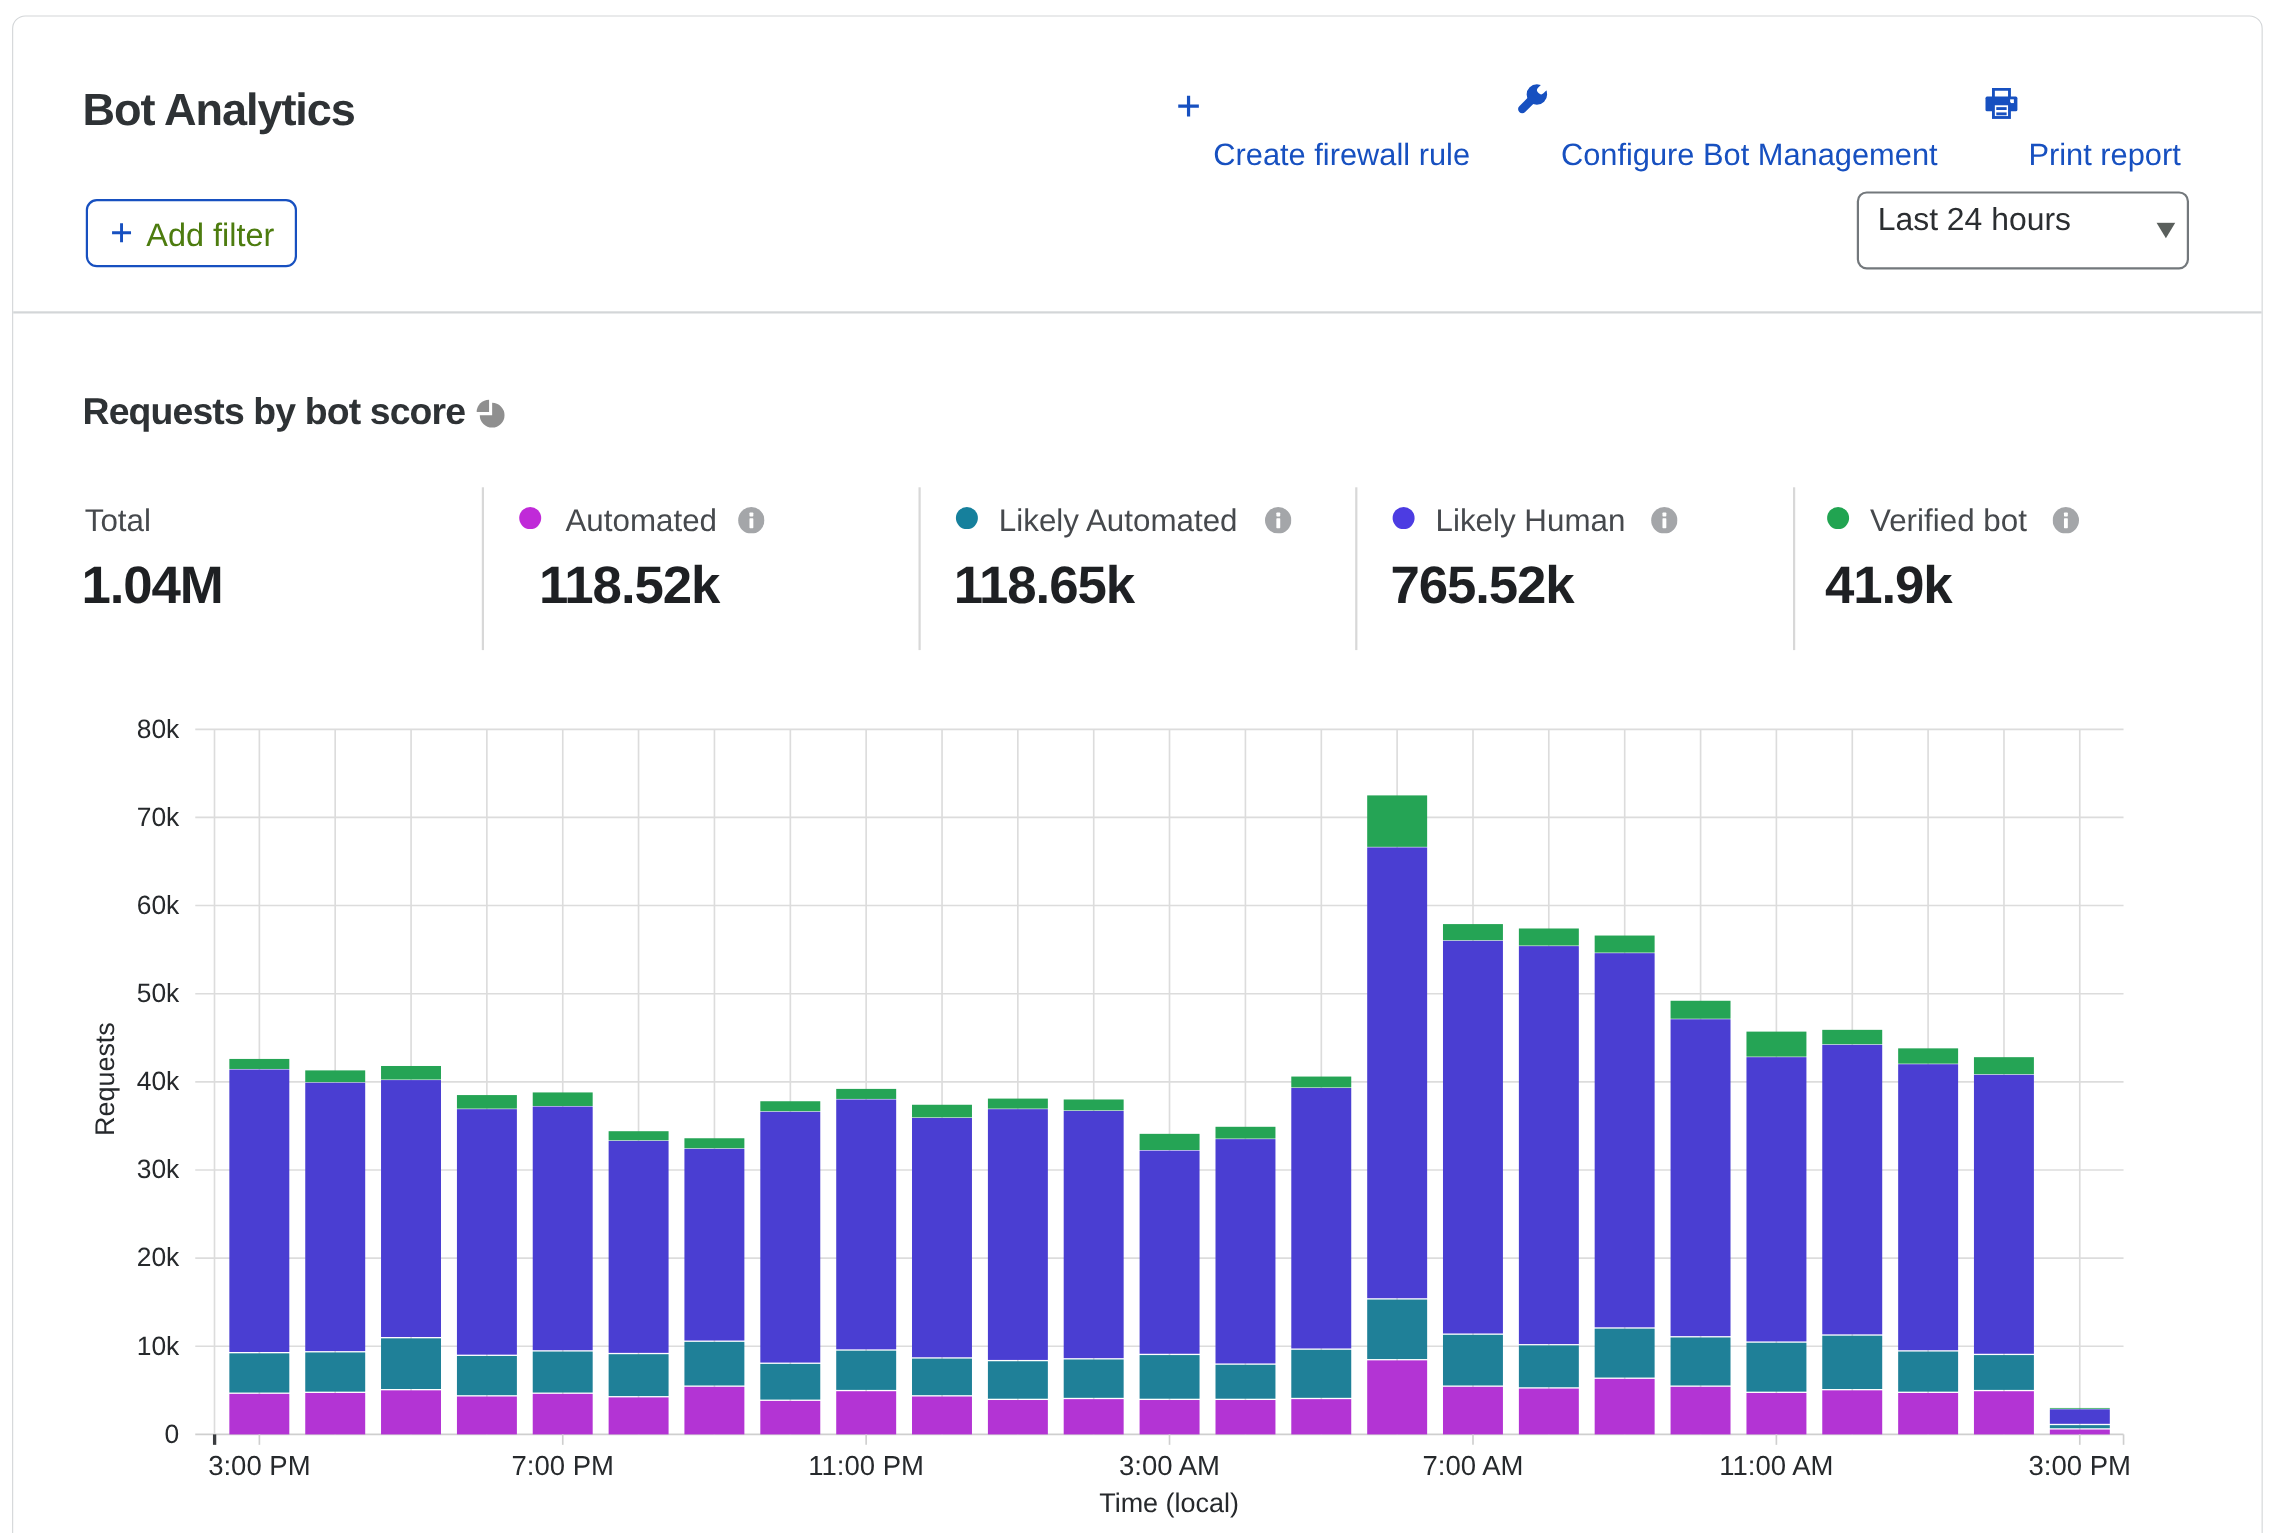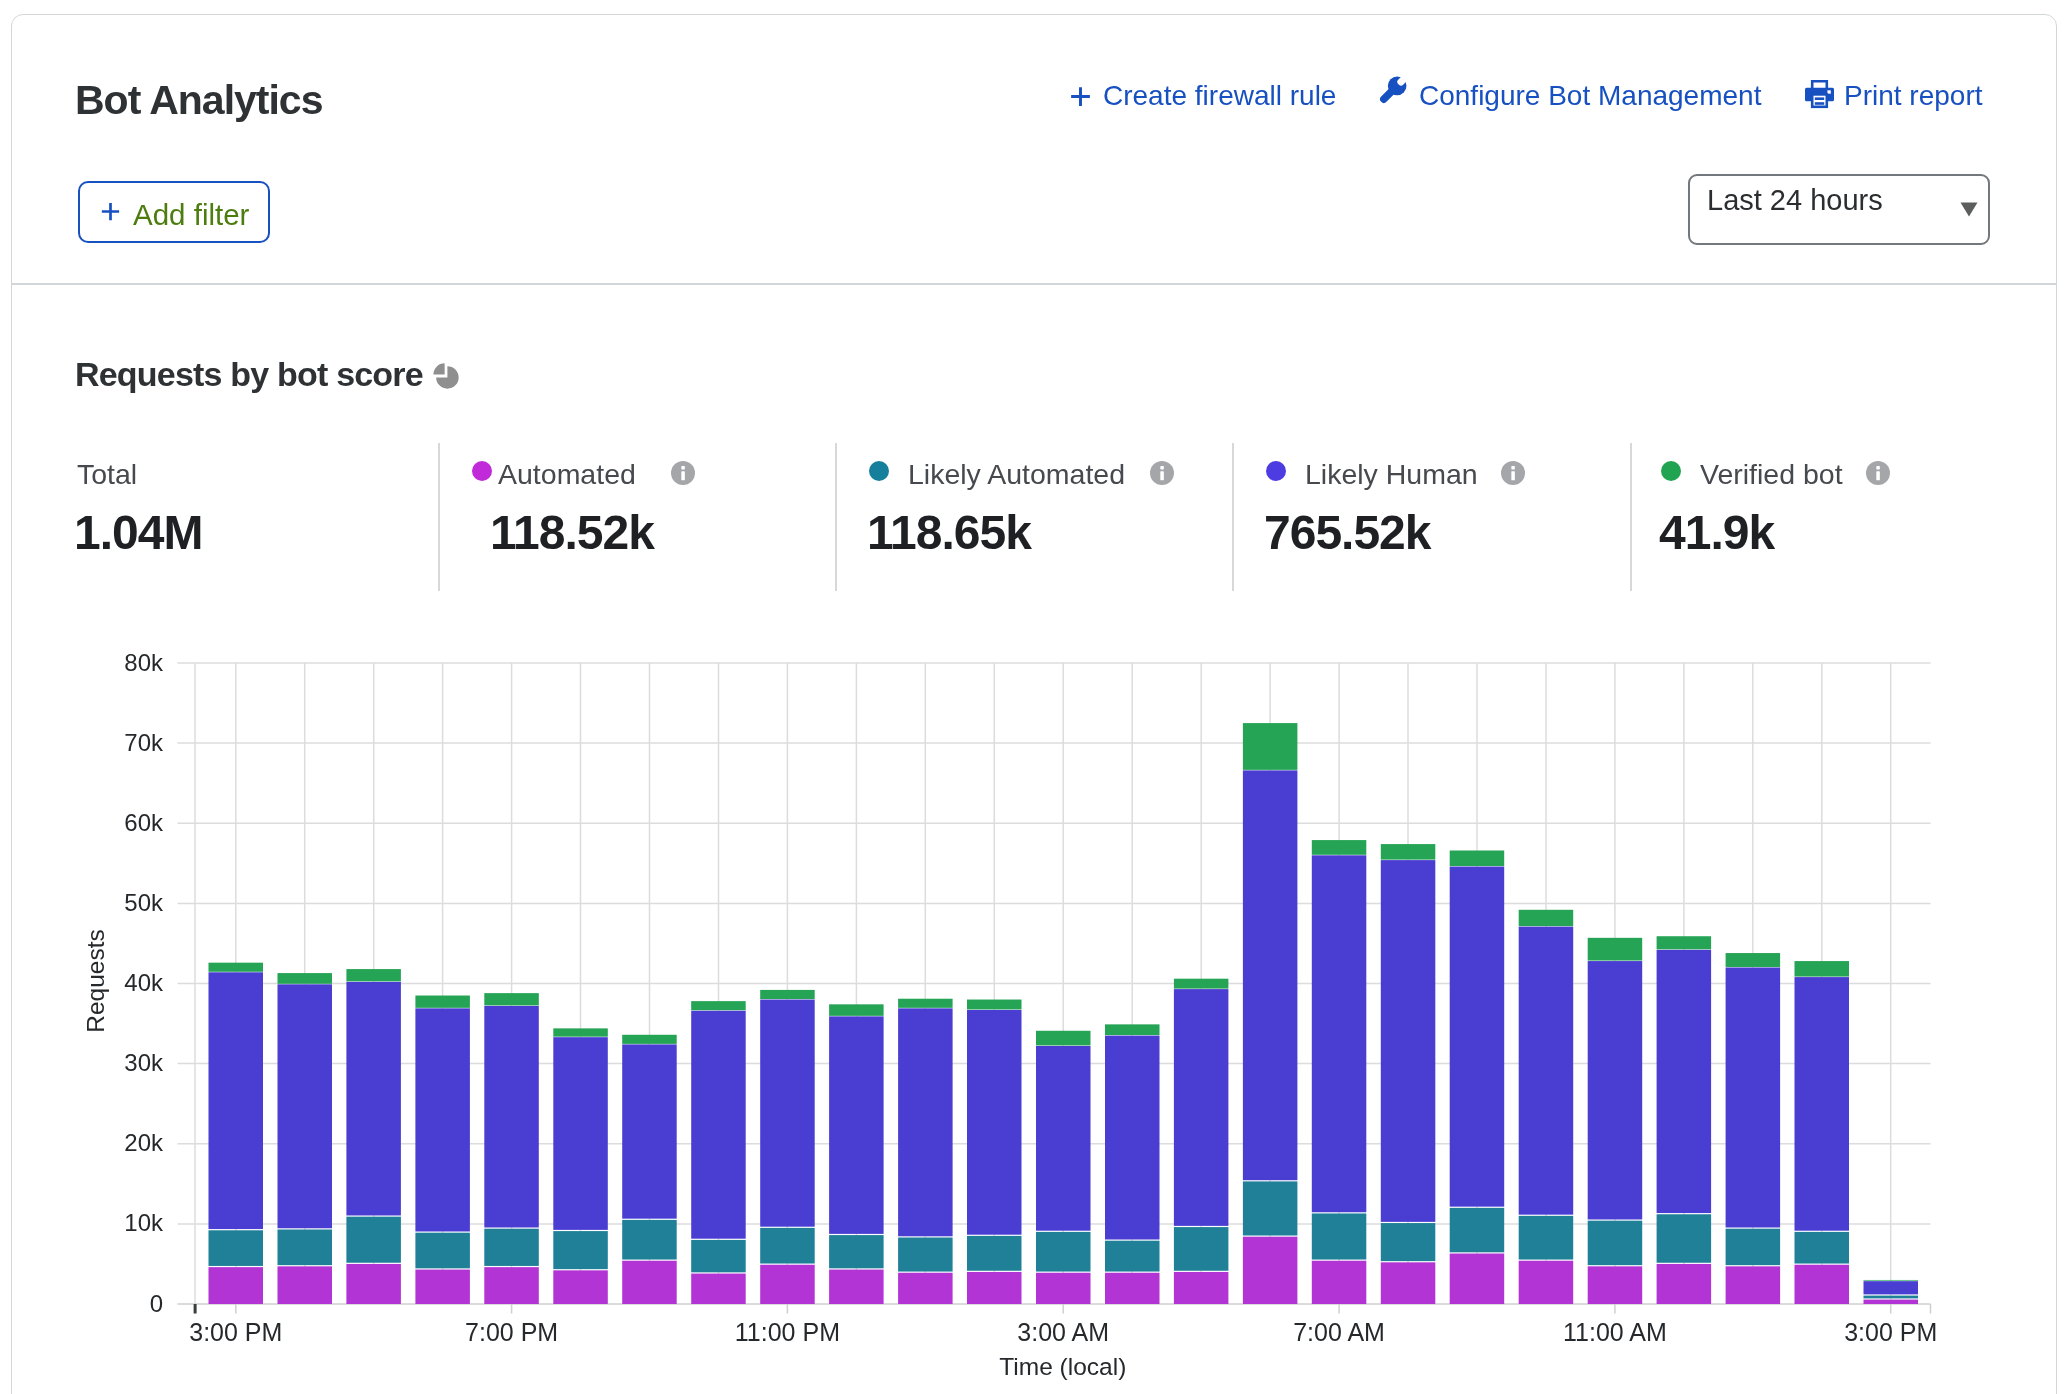--- a/index.html
+++ b/index.html
@@ -1,20 +1,20 @@
 <!DOCTYPE html>
 <html><head><meta charset="utf-8">
 <style>
 * { margin:0; padding:0; box-sizing:border-box; }
 html,body { width:2070px; height:1394px; background:#fff; font-family:"Liberation Sans",sans-serif; position:relative; overflow:hidden; }
 .abs { position:absolute; line-height:1; white-space:nowrap; }
 .card { position:absolute; left:11px; top:14px; width:2046px; height:1600px; border:1.5px solid #d3d6d8; border-radius:12px; }
 .divider { position:absolute; left:12px; top:283px; width:2044px; height:1.5px; background:#d3d6d8; }
 h1.abs { font-size:41px; font-weight:700; color:#2e3235; letter-spacing:-1px; }
-.link { font-size:28px; color:#1750c0; }
+.link { font-size:28px; color:#1750c0;margin-top:45px; }
 .h2 { font-size:34px; font-weight:700; color:#2e3235; letter-spacing:-0.8px;text-align:center; }
 .slabel { position:absolute; top:459.5px; line-height:1; font-size:28.5px; color:#46494d; white-space:nowrap; }
 .svalue { position:absolute; top:509px; line-height:1; font-size:48px; font-weight:700; color:#1e2023; letter-spacing:-1px; white-space:nowrap; }
 .dot { position:absolute; top:461px; width:20px; height:20px; border-radius:50%; }
 .vsep { position:absolute; top:443px; width:1.5px; height:148px; background:#d8d8d8; }
 .btn { position:absolute; left:78px; top:181px; width:192px; height:62px; border:2px solid #1750c0; border-radius:10px; }
 .sel { position:absolute; left:1688px; top:174px; width:302px; height:71px; border:2px solid #73787c; border-radius:9px; }
 </style></head>
 <body>
 <div class="card"></div>
@@ -56,21 +56,21 @@
   </svg>
 
 <div class="abs h2" style="left:75px;top:357px">Requests by bot score</div>
 <svg style="position:absolute;left:431px;top:361px" width="30" height="30" viewBox="0 0 32 32">
 <path d="M17.5 5.5 A 12 12 0 1 1 5.5 17.5 L 17.5 17.5 Z" fill="#8f8f8f"></path>
 <path d="M14.5 2.5 A 12 12 0 0 0 2.5 14.5 L 14.5 14.5 Z" fill="#8f8f8f"></path>
 </svg>
 <div class="slabel" style="left:77px">Total</div>
 <div class="svalue" style="left:74px">1.04M</div>
 <div class="dot" style="left:472px;background:#c02ad8"></div>
-<div class="slabel" style="left:498px">Automated</div>
+<div class="slabel" style="left:514px">Automated</div>
 <svg style="position:absolute;left:671px;top:461px" width="24" height="24" viewBox="0 0 26 26">
     <circle cx="13" cy="13" r="13" fill="#a4a6a9"></circle>
     <rect x="11.2" y="5.4" width="3.8" height="3.8" rx="0.7" fill="#fff"></rect>
     <rect x="11.2" y="11" width="3.8" height="9.8" rx="0.6" fill="#fff"></rect>
   </svg>
 <div class="svalue" style="left:490px">118.52k</div>
 <div class="dot" style="left:869px;background:#16809c"></div>
 <div class="slabel" style="left:908px">Likely Automated</div>
 <svg style="position:absolute;left:1150px;top:461px" width="24" height="24" viewBox="0 0 26 26">
     <circle cx="13" cy="13" r="13" fill="#a4a6a9"></circle>

